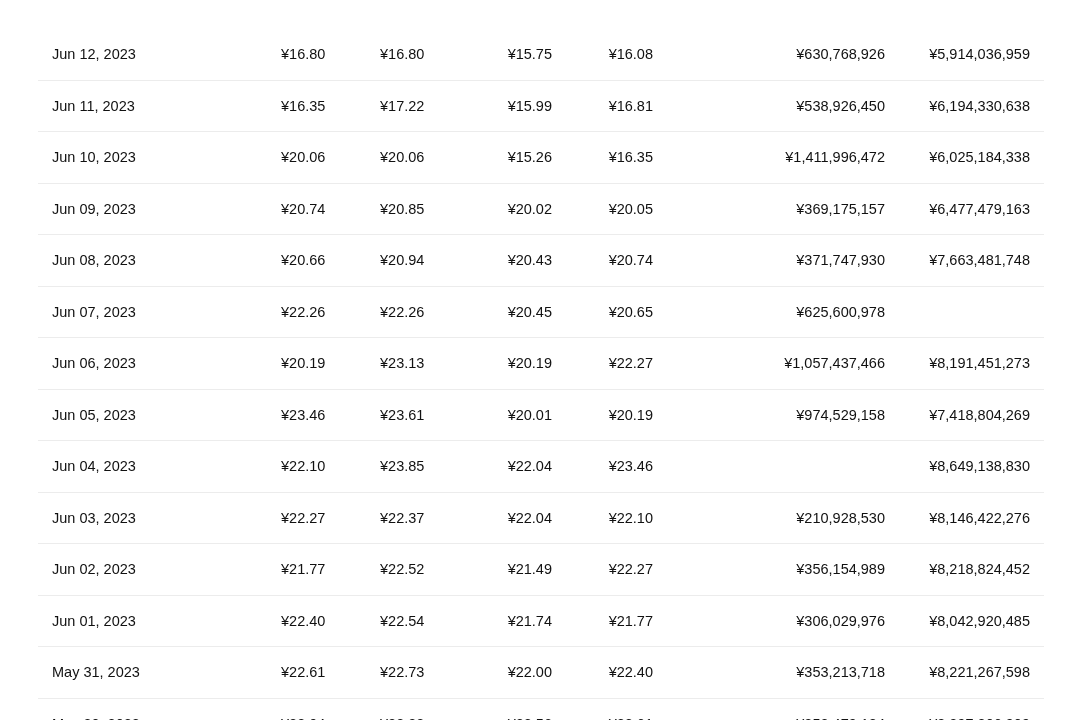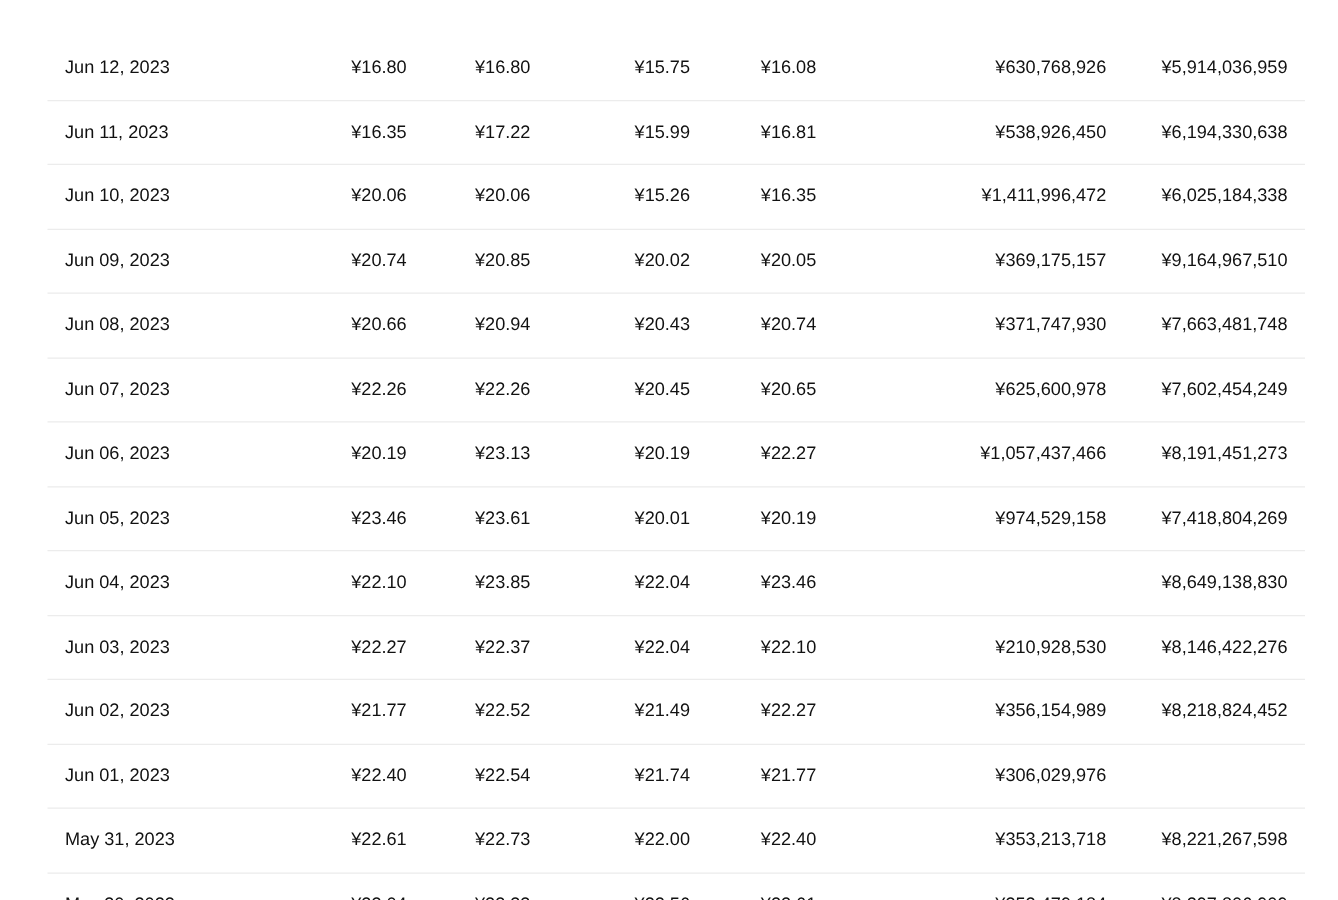--- a/index.html
+++ b/index.html
@@ -74,39 +74,38 @@
     <span class="cell c-vol">¥1,411,996,472</span>
     <span class="cell c-mcap">¥6,025,184,338</span>
   </div>
   <div class="row">
     <span class="cell c-date">Jun 09, 2023</span>
     <span class="cell c-open">¥20.74</span>
     <span class="cell c-high">¥20.85</span>
     <span class="cell c-low">¥20.02</span>
     <span class="cell c-close">¥20.05</span>
     <span class="cell c-vol">¥369,175,157</span>
-    <span class="cell c-mcap">¥9,164,967,510</span>
+    <span class="cell c-mcap">¥6,477,479,163</span>
   </div>
   <div class="row">
     <span class="cell c-date">Jun 08, 2023</span>
     <span class="cell c-open">¥20.66</span>
     <span class="cell c-high">¥20.94</span>
     <span class="cell c-low">¥20.43</span>
     <span class="cell c-close">¥20.74</span>
     <span class="cell c-vol">¥371,747,930</span>
     <span class="cell c-mcap">¥7,663,481,748</span>
   </div>
   <div class="row">
     <span class="cell c-date">Jun 07, 2023</span>
     <span class="cell c-open">¥22.26</span>
     <span class="cell c-high">¥22.26</span>
     <span class="cell c-low">¥20.45</span>
     <span class="cell c-close">¥20.65</span>
     <span class="cell c-vol">¥625,600,978</span>
-    <span class="cell c-mcap">¥7,602,454,249</span>
   </div>
   <div class="row">
     <span class="cell c-date">Jun 06, 2023</span>
     <span class="cell c-open">¥20.19</span>
     <span class="cell c-high">¥23.13</span>
     <span class="cell c-low">¥20.19</span>
     <span class="cell c-close">¥22.27</span>
     <span class="cell c-vol">¥1,057,437,466</span>
     <span class="cell c-mcap">¥8,191,451,273</span>
   </div>
@@ -145,20 +144,21 @@
     <span class="cell c-vol">¥356,154,989</span>
     <span class="cell c-mcap">¥8,218,824,452</span>
   </div>
   <div class="row">
     <span class="cell c-date">Jun 01, 2023</span>
     <span class="cell c-open">¥22.40</span>
     <span class="cell c-high">¥22.54</span>
     <span class="cell c-low">¥21.74</span>
     <span class="cell c-close">¥21.77</span>
     <span class="cell c-vol">¥306,029,976</span>
+    <span class="cell c-mcap">¥8,042,920,485</span>
   </div>
   <div class="row">
     <span class="cell c-date">May 31, 2023</span>
     <span class="cell c-open">¥22.61</span>
     <span class="cell c-high">¥22.73</span>
     <span class="cell c-low">¥22.00</span>
     <span class="cell c-close">¥22.40</span>
     <span class="cell c-vol">¥353,213,718</span>
     <span class="cell c-mcap">¥8,221,267,598</span>
   </div>

